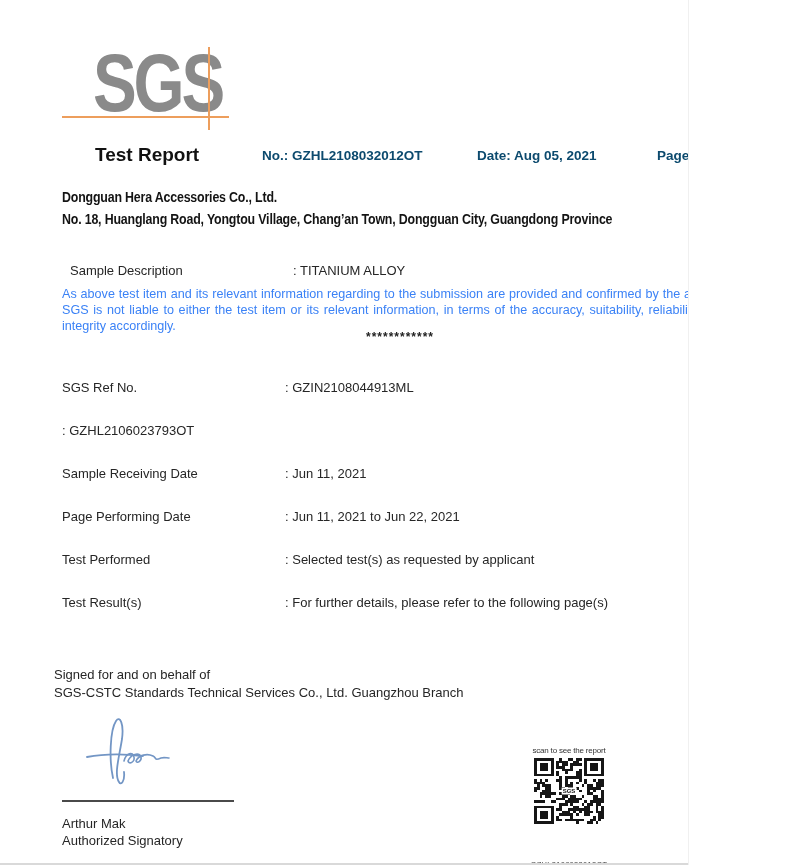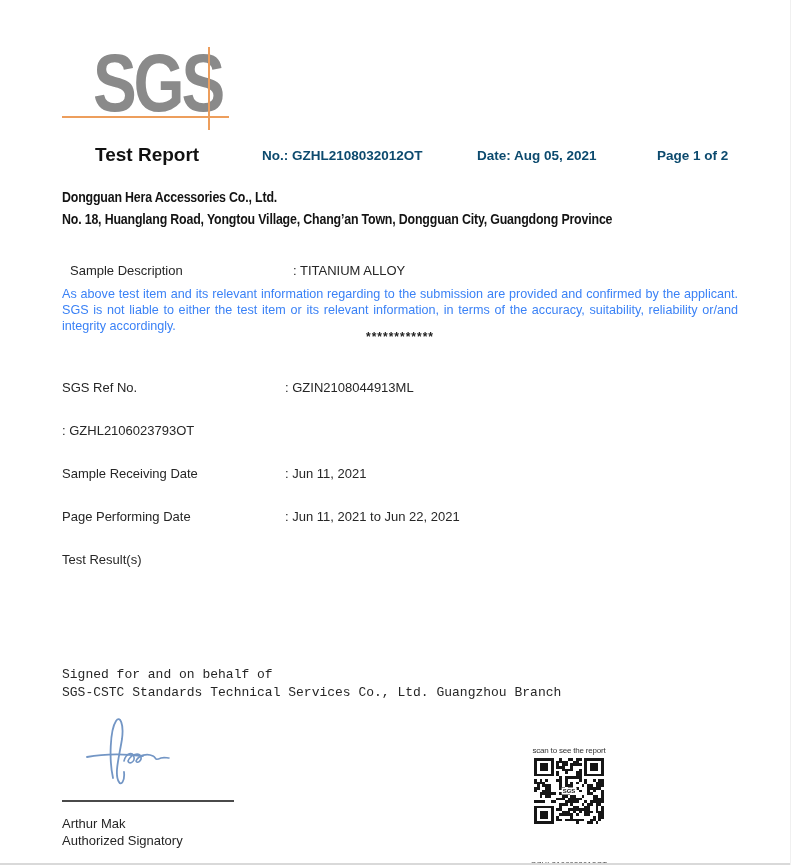--- a/index.html
+++ b/index.html
@@ -3,21 +3,21 @@
 <meta charset="utf-8">
 <style>
   * { margin: 0; padding: 0; box-sizing: border-box; }
   html, body { background: #ffffff; }
   body {
     font-family: "Liberation Sans", "DejaVu Sans", sans-serif;
     color: #1b1b1b;
   }
   .page {
     position: relative;
-    width: 791px;
+    width: 689px;
     height: 865px;
     background: #ffffff;
     overflow: hidden;
     border-right: 1px solid #f0f0f0;
   }
   .page-bottom-edge {
     position: absolute;
     left: 0; right: 0; bottom: 0;
     height: 2px;
     background: #d9d9d9;
@@ -110,25 +110,24 @@
   }
   .fields {
     position: absolute;
     left: 62px; top: 352px;
     width: 700px;
   }
   .fields .kv-row { margin-bottom: 8px; margin-top: 28px; }
   
   .signed {
     position: absolute;
-    left: 62px; top: 666px;
+    left: 54px; top: 666px;
     font-size: 13px;
     line-height: 17.5px;
     color: #262626;
-    font-family: Liberation Mono, monospace;
   }
   .signature-svg {
     position: absolute;
     left: 83px; top: 714px;
   }
   .sig-line {
     position: absolute;
     left: 62px; top: 800px;
     width: 172px;
     border-top: 2px solid #4a4a4a;
@@ -212,21 +211,26 @@
     </div>
     <div class="kv-row">
       <span class="k">Sample Receiving Date</span>
       <span class="v">: Jun 11, 2021</span>
     </div>
     <div class="kv-row">
       <span class="k">Page Performing Date</span>
       <span class="v">: Jun 11, 2021 to Jun 22, 2021</span>
     </div>
     <div class="kv-row">
+      <span class="k">Test Performed</span>
+      <span class="v">: Selected test(s) as requested by applicant</span>
+    </div>
+    <div class="kv-row">
       <span class="k">Test Result(s)</span>
+      <span class="v">: For further details, please refer to the following page(s)</span>
     </div>
   </div>
 
   <div class="signed">
     <div>Signed for and on behalf of</div>
     <div>SGS-CSTC Standards Technical Services Co., Ltd. Guangzhou Branch</div>
   </div>
 
   <svg class="signature-svg" width="90" height="82" viewBox="0 0 90 82" fill="none">
     <path d="M4,43 C20,40 42,40 60,42" stroke="#7396c5" stroke-width="1.8" fill="none" stroke-linecap="round"></path>

